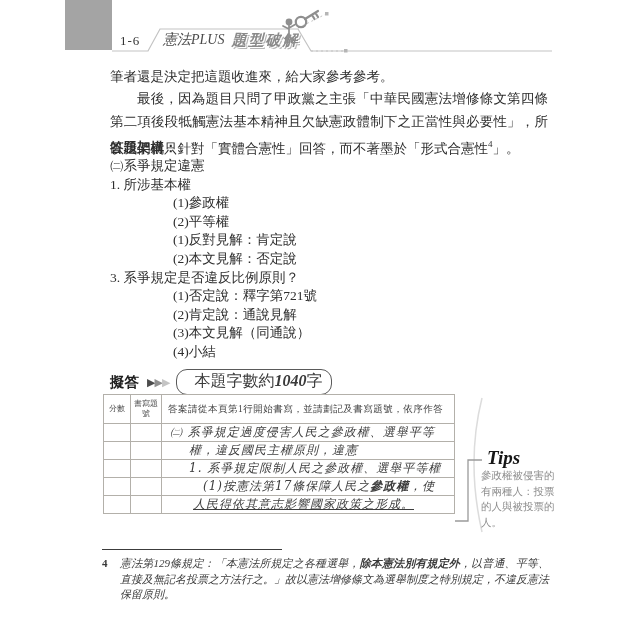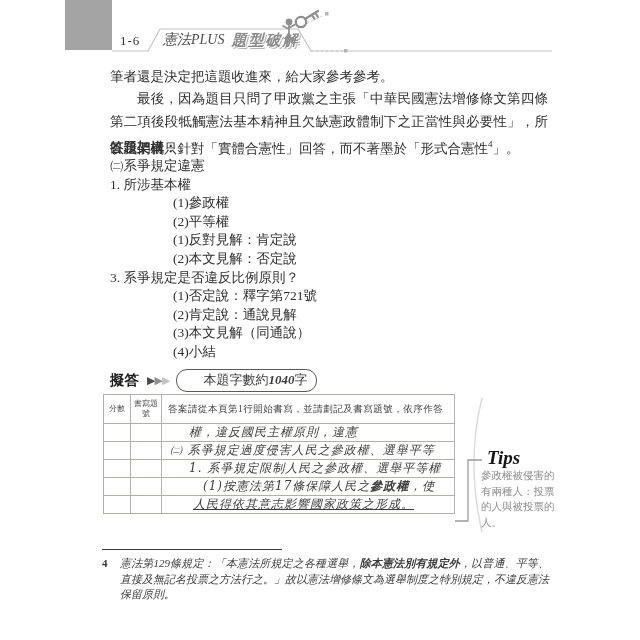--- a/index.html
+++ b/index.html
@@ -31,22 +31,22 @@
   .outline-item { line-height:18.6px; }
   .lvl1 { }
   .lvl2 { }
   .lvl3 { margin-left:63px; }
   
   .draft-bar { position:absolute; left:110px; top:369px; display:flex; align-items:center; gap:4px; }
   .draft-label { font-weight:bold; font-size:14.5px; color:#1e1e1e; }
   .arrows { font-size:11px; letter-spacing:-1px; margin:0 3px 0 4px; }
   .arrows .a1 { color:#4c4c4c; } .arrows .a2 { color:#8f8f8f; } .arrows .a3 { color:#c4c4c4; }
   .count-badge {
-    border:1px solid #5a5a5a; border-radius:11px; padding:1px 9px 2px 26px;
-    font-size:13px; color:#3a3a3a; white-space:nowrap;
+    border:1px solid #5a5a5a; border-radius:11px; padding:1px 9px 2px 17px;
+    font-size:16px; color:#3a3a3a; white-space:nowrap;
   }
   .count-badge .num { font-style:italic; font-weight:bold; }
   
   .sheet { position:absolute; left:103px; top:394px; border-collapse:collapse; table-layout:fixed; width:352px; }
   .sheet td { border:1px solid #b3b0aa; vertical-align:middle; }
   .sheet .c1 { width:27px; } .sheet .c2 { width:31px; }
   .sheet .hdr td { height:29px; }
   .hdr-small { font-size:8px; color:#4a4a4a; text-align:center; line-height:10px; }
   .hdr-note { font-size:9.5px; color:#3f3f3f; padding-left:6px; letter-spacing:0.5px; }
   .sheet .row td { height:18px; }
@@ -122,26 +122,26 @@
   <table class="sheet">
     <tbody>
         <tr class="hdr">
       <td class="c1 hdr-small">分數</td>
       <td class="c2 hdr-small">書寫題號</td>
       <td class="hdr-note">答案請從本頁第1行開始書寫，並請劃記及書寫題號，依序作答</td>
     </tr>
     <tr class="row">
       <td class="c1"></td>
           <td class="c2"></td>
-      <td class="hand ind1">權，違反國民主權原則，違憲</td>
+      <td class="hand ind0">㈡ 系爭規定過度侵害人民之參政權、選舉平等</td>
     </tr>
     <tr class="row">
       <td class="c1"></td>
           <td class="c2"></td>
-      <td class="hand ind0">㈡ 系爭規定過度侵害人民之參政權、選舉平等</td>
+      <td class="hand ind1">權，違反國民主權原則，違憲</td>
     </tr>
     <tr class="row">
       <td class="c1"></td>
           <td class="c2"></td>
       <td class="hand ind1">1. 系爭規定限制人民之參政權、選舉平等權</td>
     </tr>
     <tr class="row">
       <td class="c1"></td>
           <td class="c2"></td>
       <td class="hand ind2"><span>(1)按憲法第17條保障人民之</span><span class="bold-hand">參政權</span><span>，使</span></td>

